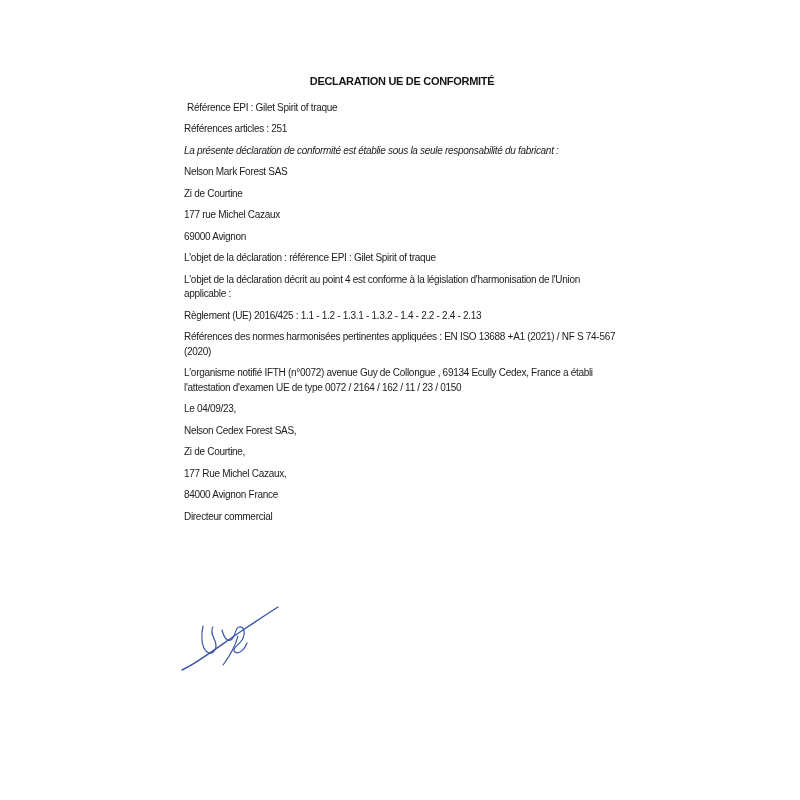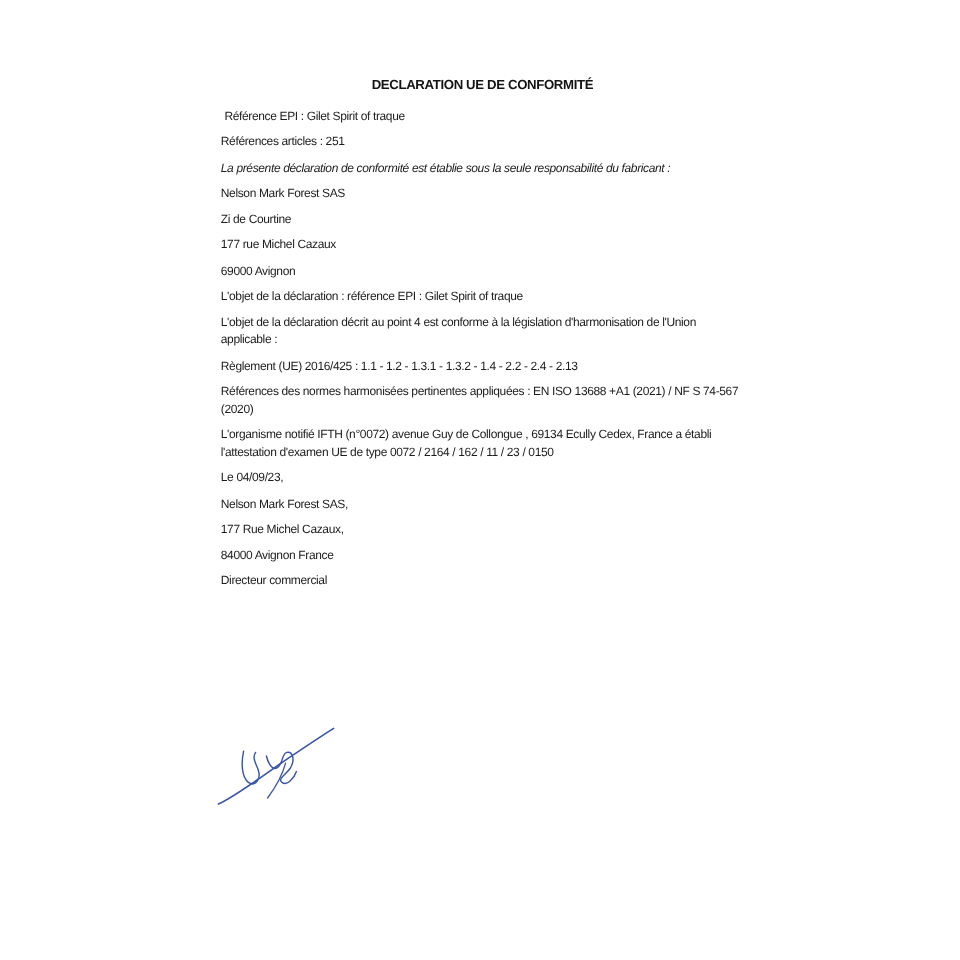--- a/index.html
+++ b/index.html
@@ -12,21 +12,21 @@
     position: relative;
     width: 800px;
     height: 800px;
     background: #ffffff;
     overflow: hidden;
     font-family: "Liberation Sans", sans-serif;
   }
   .doc-content {
     position: absolute;
     left: 184px;
-    top: 64px;
+    top: 74px;
     width: 436px;
     color: #1c1c1c;
     font-size: 10px;
     letter-spacing: -0.3px;
   }
   .doc-title {
     font-weight: bold;
     font-size: 11px;
     line-height: 14.5px;
     text-align: center;
@@ -75,21 +75,22 @@
     <p class="para bold">L'objet de la déclaration : référence EPI : Gilet Spirit of traque</p>
     <p class="para">L'objet de la déclaration décrit au point 4 est conforme à la législation d'harmonisation de l'Union
 applicable :</p>
     <p class="para">Règlement (UE) 2016/425 : 1.1 - 1.2 - 1.3.1 - 1.3.2 - 1.4 - 2.2 - 2.4 - 2.13</p>
     <p class="para">Références des normes harmonisées pertinentes appliquées : EN ISO 13688 +A1 (2021) / NF S 74-567
 (2020)</p>
     <p class="para">L'organisme notifié IFTH (n°0072) avenue Guy de Collongue , 69134 Ecully Cedex, France a établi
 l'attestation d'examen UE de type 0072 / 2164 / 162 / 11 / 23 / 0150</p>
 
     <p class="para">Le 04/09/23,</p>
-    <p class="para">Nelson Mark Forest SAS,</p>
+    <p class="para">Nelson Cedex Forest SAS,</p>
+    <p class="para">Zi de Courtine,</p>
     <p class="para">177 Rue Michel Cazaux,</p>
     <p class="para">84000 Avignon France</p>
 
     <p class="para">Directeur commercial</p>
   </div>
 
   <svg class="signature" viewBox="0 0 120 84" aria-hidden="true">
     <path class="sig-path" stroke-width="1.4" d="M 14 73 C 30 66, 58 44, 78 31 C 90 23, 102 15, 110 10" stroke="#3a55a8"></path>
     <path class="sig-path" stroke-width="1.2" d="M 35 29 C 33 38, 33 50, 39 55 C 45 59, 50 52, 47 44 C 45 39, 42 34, 45 30" stroke="#3a55a8"></path>
     <path class="sig-path" stroke-width="1.2" d="M 54 33 C 56 41, 60 46, 64 42 C 68 38, 67 31, 71 30 C 76 29, 78 36, 74 43 C 70 49, 63 52, 67 55 C 71 58, 77 52, 79 46" stroke="#3a55a8"></path>

